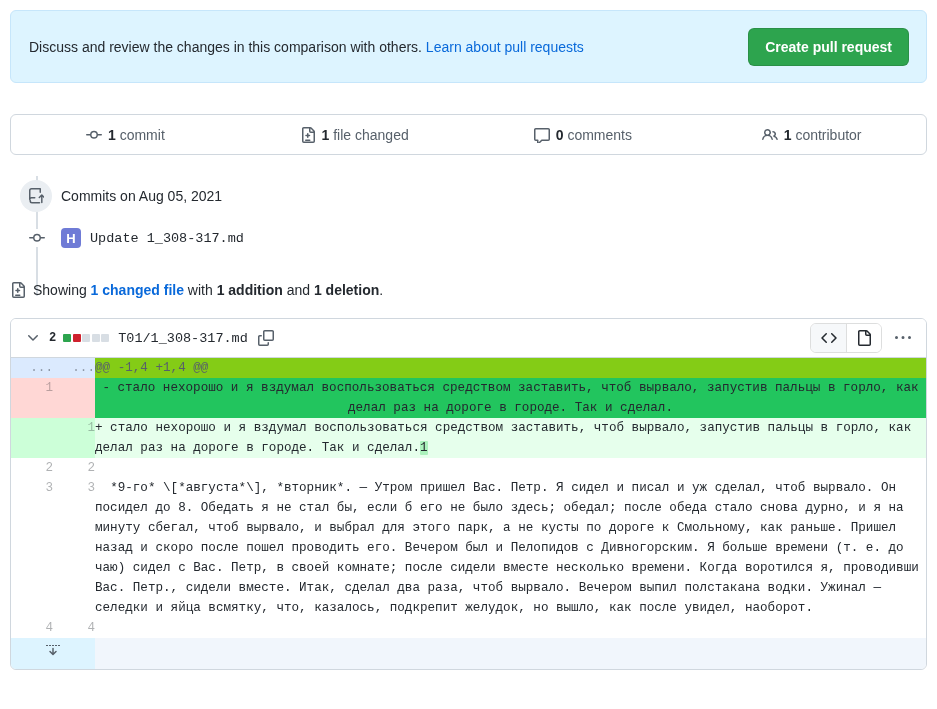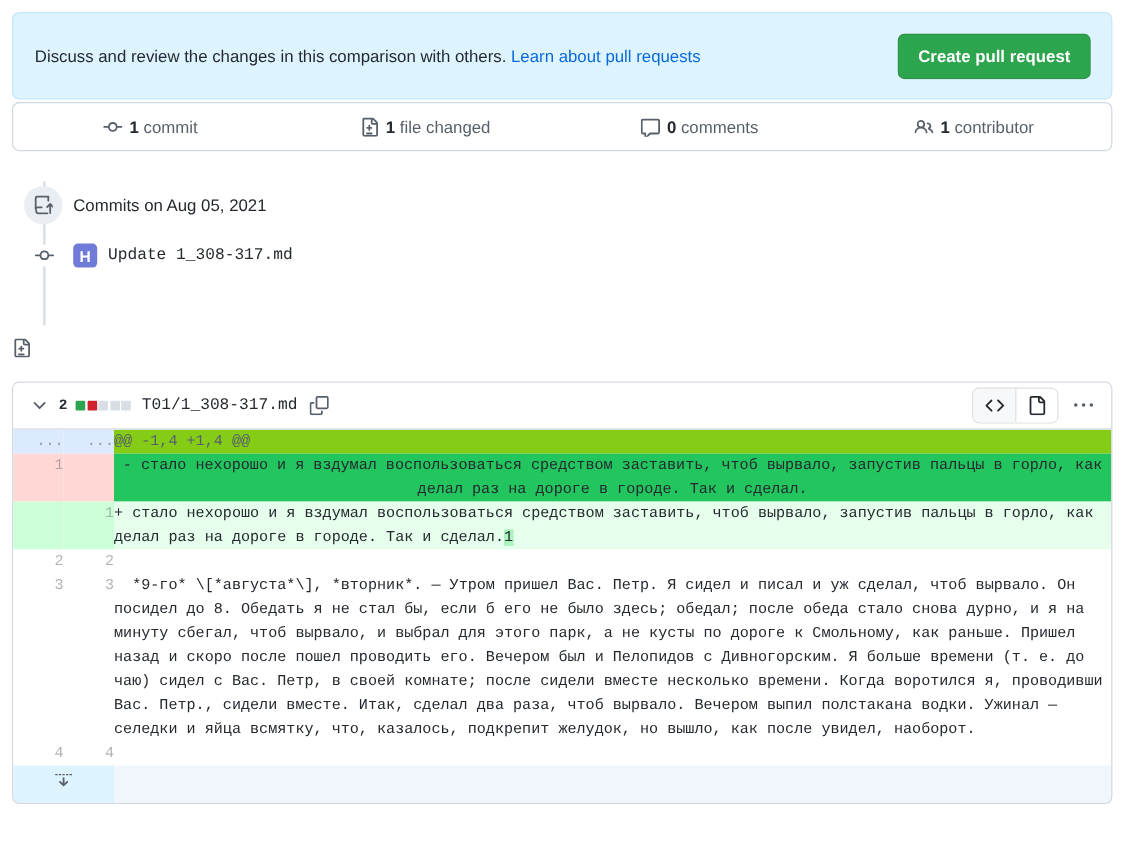--- a/index.html
+++ b/index.html
@@ -35,40 +35,40 @@
     color: #ffffff;
     font-size: 14px; font-weight: 700;
     font-family: "Liberation Sans", sans-serif;
     padding: 8px 16px;
     cursor: pointer;
     line-height: 20px;
   }
 
   
   .statsbar {
-    position: absolute; left: 10px; top: 85px;
+    position: absolute; left: 10px; top: 114px;
     width: 917px; height: 41px;
     border: 1px solid #d0d7de;
     border-radius: 6px;
     display: flex; align-items: center;
     background: #ffffff;
   }
   .stat {
     flex: 1 1 0;
     display: flex; align-items: center; justify-content: center;
     gap: 6px;
     font-size: 14px;
     color: #57606a;
     cursor: pointer;
   }
   .stat b { color: #24292f; font-weight: 600; }
   .stat svg { display: block; fill: #57606a; }
 
   
-  .commits { position: absolute; left: 10px; top: 151px; width: 917px; }
+  .commits { position: absolute; left: 10px; top: 176px; width: 917px; }
   .timeline-rail {
     position: absolute; left: 26px; top: 0px;
     width: 2px; height: 120px;
     background: #d8dee4;
   }
   .commit-group-head {
     position: relative;
     display: flex; align-items: center;
     height: 40px;
   }
@@ -363,20 +363,21 @@
       <span class="commit-msg">Update 1_308-317.md</span>
     </div>
   </div>
 
   <div class="showing-row">
     <span class="showing-icon">
       <svg width="16" height="16" viewBox="0 0 16 16">
           <path d="M2 1.75C2 .784 2.784 0 3.75 0h6.586c.464 0 .909.184 1.237.513l2.914 2.914c.329.328.513.773.513 1.237v9.586A1.75 1.75 0 0 1 13.25 16h-9.5A1.75 1.75 0 0 1 2 14.25Zm1.75-.25a.25.25 0 0 0-.25.25v12.5c0 .138.112.25.25.25h9.5a.25.25 0 0 0 .25-.25V6h-2.75A1.75 1.75 0 0 1 9 4.25V1.5Zm6.75.062V4.25c0 .138.112.25.25.25h2.688l-.011-.013-2.914-2.914Zm-2.75 4.5a.75.75 0 0 1 .75.75v1h1a.75.75 0 0 1 0 1.5h-1v1a.75.75 0 0 1-1.5 0v-1h-1a.75.75 0 0 1 0-1.5h1v-1a.75.75 0 0 1 .75-.75Zm-2 6.438h4a.75.75 0 0 1 0 1.5h-4a.75.75 0 0 1 0-1.5Z"></path>
         </svg>
     </span>
+    <span class="showing-text"><span>Showing </span><a href="#">1 changed file</a><span> with </span><b>1 addition</b><span> and </span><b>1 deletion</b><span>.</span></span>
   </div>
 
   <div class="filebox">
     <div class="file-header">
       <span class="chev">
         <svg width="16" height="16" viewBox="0 0 16 16">
             <path d="M12.78 5.22a.749.749 0 0 1 0 1.06l-4.25 4.25a.749.749 0 0 1-1.06 0L3.22 6.28a.749.749 0 1 1 1.06-1.06L8 8.939l3.72-3.719a.749.749 0 0 1 1.06 0Z"></path>
           </svg>
       </span>
       <span class="diffstat-count">2</span>

